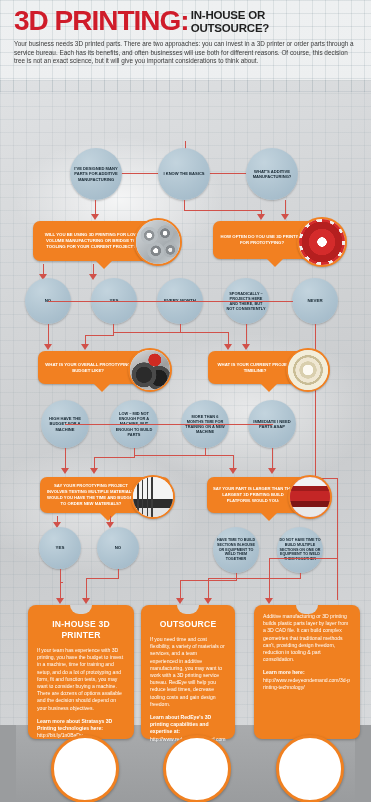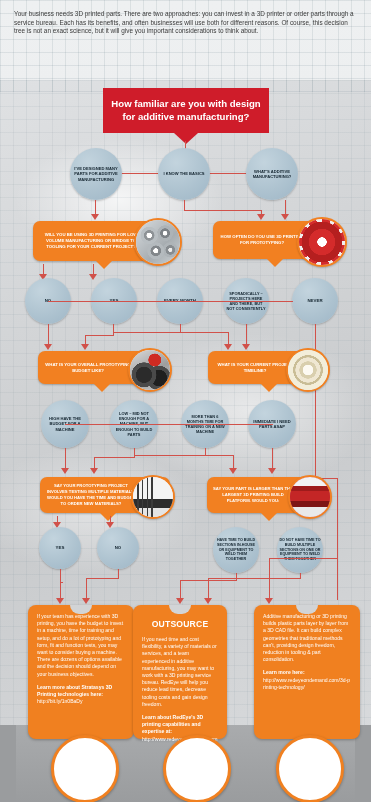--- a/index.html
+++ b/index.html
@@ -213,24 +213,30 @@
 
 <div id="page">
   <div id="bodybg"></div>
   <div id="gridbody"></div>
   <div id="grid"></div>
   <div id="footerbg"></div>
   <div id="sidebarL"></div>
   <div id="sidebarR"></div>
 
   <div class="hdr">
+    <div class="title-row">
+      <div class="title-main">3D PRINTING:</div>
+      <div class="title-sub">
+        <div>IN-HOUSE OR</div>
+        <div>OUTSOURCE?</div>
+      </div>
+    </div>
     <div class="intro">Your business needs 3D printed parts. There are two approaches: you can invest in a 3D printer or order parts through a service bureau. Each has its benefits, and often businesses will use both for different reasons. Of course, this decision tree is not an exact science, but it will give you important considerations to think about.</div>
   </div>
 
-  <div class="banner">How familiar are you with design for additive manufacturing?</div>
 
   <div class="ln lnv" style="left:185px;top:141px;height:8px;"></div>
   <div class="ln lnh" style="left:96px;top:173px;width:182px;"></div>
 
   <div class="circ" style="left:70px;top:148px;width:52px;height:52px;font-size:4.1px;line-height:5.4px;">
     <span>I'VE DESIGNED MANY PARTS FOR ADDITIVE MANUFACTURING</span>
   </div>
   <div class="circ" style="left:158px;top:148px;width:52px;height:52px;font-size:4.1px;line-height:5.4px;">
     <span>I KNOW THE BASICS</span>
   </div>
@@ -400,29 +406,30 @@
   <div class="ln lnv" style="left:208px;top:578px;height:22px;"></div>
   <div class="arw" style="left:204px;top:598px;"></div>
 
   <div class="ln lnv" style="left:337px;top:478px;height:122px;"></div>
   <div class="arw" style="left:265px;top:598px;"></div>
   <div class="ln lnh" style="left:269px;top:558px;width:68px;"></div>
   <div class="ln lnv" style="left:269px;top:558px;height:42px;"></div>
 
   <div class="panel" style="left:28px;top:605px;width:106px;height:134px;">
     <div class="notch"></div>
+    <div class="ptitle" style="margin-top:6px;">IN-HOUSE 3D PRINTER</div>
     <div class="pbody">If your team has experience with 3D printing, you have the budget to invest in a machine, time for training and setup, and do a lot of prototyping and form, fit and function tests, you may want to consider buying a machine. There are dozens of options available and the decision should depend on your business objectives.</div>
     <div class="plink">Learn more about Stratasys 3D Printing technologies here:</div>
     <div class="plink purl" style="margin-top:0;">http://bit.ly/1n0BaDy</div>
   </div>
   <div class="pphoto" style="left:51px;top:735px;">
     <span class="inner ph-printer"></span>
   </div>
 
-  <div class="panel" style="left:133px;top:605px;width:94px;height:134px;">
+  <div class="panel" style="left:141px;top:605px;width:94px;height:134px;">
     <div class="notch"></div>
     <div class="ptitle" style="margin-top:6px;">OUTSOURCE</div>
     <div class="pbody">If you need time and cost flexibility, a variety of materials or services, and a team experienced in additive manufacturing, you may want to work with a 3D printing service bureau. RedEye will help you reduce lead times, decrease tooling costs and gain design freedom.</div>
     <div class="plink">Learn about RedEye's 3D printing capabilities and expertise at:</div>
     <div class="plink purl" style="margin-top:0;">http://www.redeyeondemand.com</div>
   </div>
   <div class="pphoto" style="left:163px;top:735px;">
     <span class="inner ph-farm"></span>
   </div>
 

